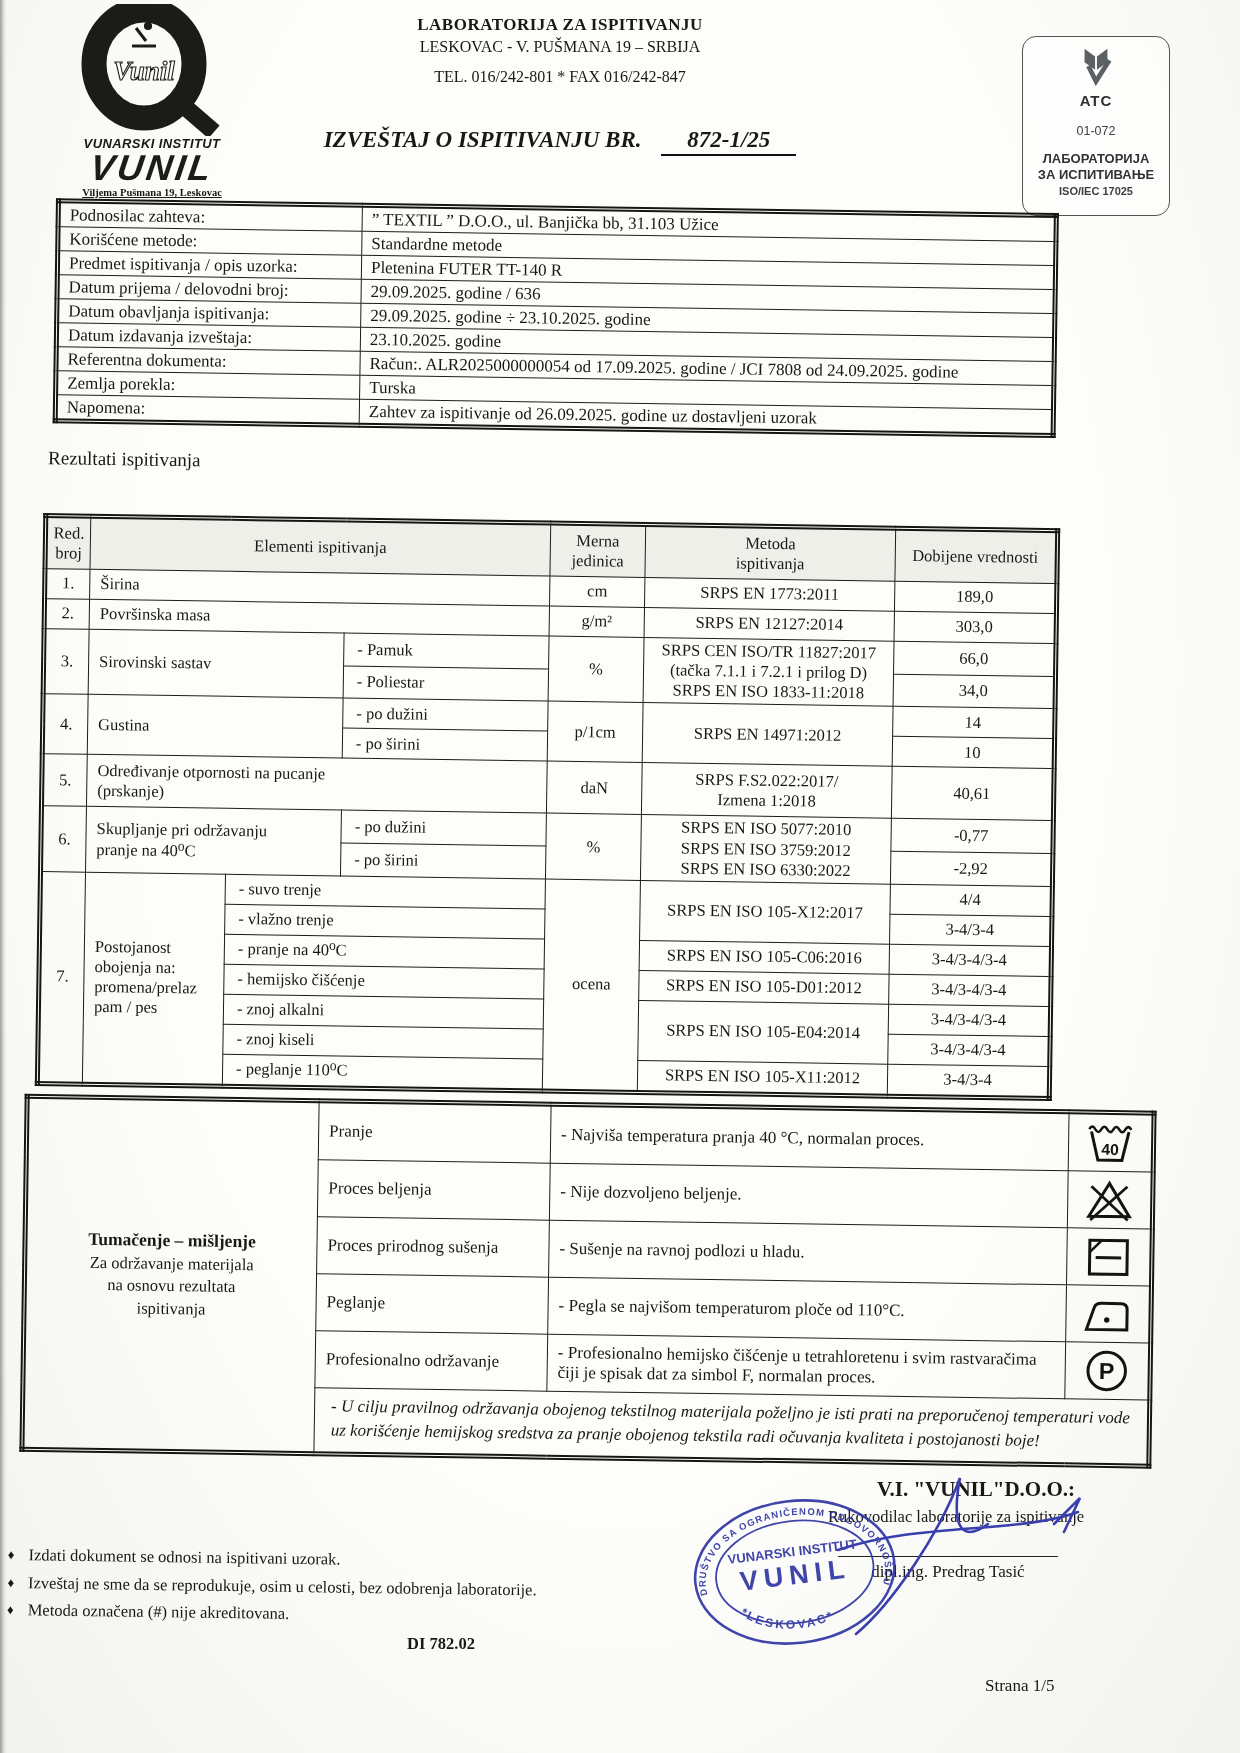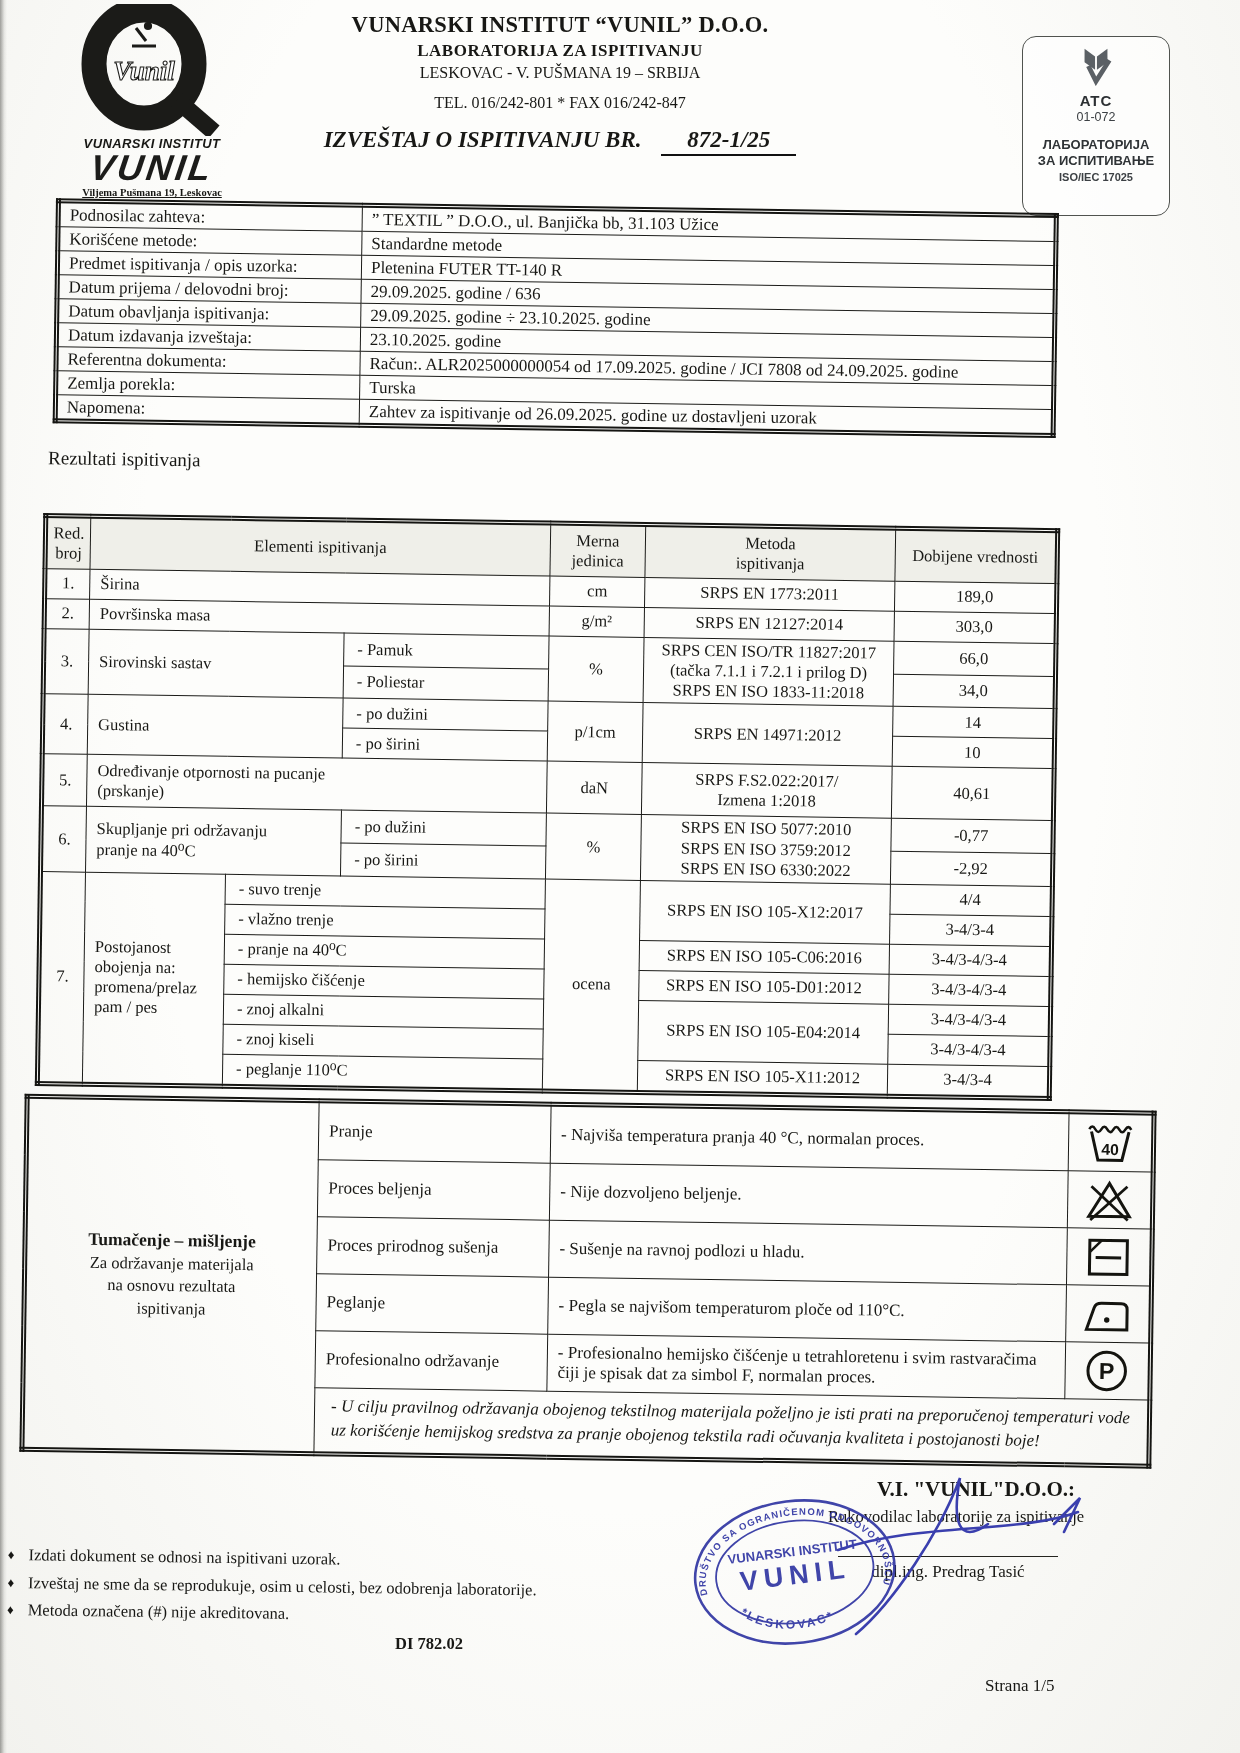--- a/index.html
+++ b/index.html
@@ -27,21 +27,21 @@
   .phone{font-size:16px;margin-top:12px;}
   .report-title-row{position:absolute;left:240px;top:127px;width:640px;text-align:center;
     font-size:23px;font-weight:bold;font-style:italic;}
   .report-number{display:inline-block;border-bottom:2.2px solid #111;
     padding:0 26px 1px;margin-left:14px;}
   .badge{position:absolute;left:1022px;top:36px;width:148px;height:180px;
     border:1.6px solid #50534f;border-radius:14px;text-align:center;
     padding-top:9px;box-sizing:border-box;
     font-family:"Liberation Sans",sans-serif;color:#3c4044;background:rgba(255,255,255,.6);}
   .badge-name{font-weight:bold;font-size:15px;color:#2c3033;letter-spacing:1px;margin-top:2px;}
-  .badge-code{font-size:12.5px;margin-top:1px;}
+  .badge-code{font-size:12.5px;margin-top:15px;}
   .badge-lab{font-size:13px;font-weight:bold;margin-top:13px;white-space:pre-line;
     line-height:1.25;color:#2f3336;}
   .badge-standard{font-size:11px;font-weight:bold;margin-top:1px;}
 
   
   .content{position:absolute;left:0;top:198px;width:1240px;
     transform:rotate(0.85deg);transform-origin:40px 0;}
 
   table{border-collapse:collapse;}
   .info-table{margin-left:56px;width:1003px;border:5px double #151512;}
@@ -76,21 +76,21 @@
   .sig-company{position:absolute;left:808px;top:1477px;width:336px;text-align:center;
     font-size:21px;font-weight:bold;}
   .sig-role{position:absolute;left:788px;top:1507px;width:336px;text-align:center;font-size:16.5px;}
   .sig-line{position:absolute;left:838px;top:1556px;width:220px;border-bottom:1.8px solid #24241f;}
   .sig-name{position:absolute;left:830px;top:1562px;width:236px;text-align:center;font-size:17px;}
   .stamp-wrap{position:absolute;left:688px;top:1496px;transform:rotate(-7deg);opacity:.92;}
   .signature-wrap{position:absolute;left:828px;top:1462px;}
   .notes{position:absolute;left:8px;top:1545px;width:640px;transform:rotate(0.8deg);transform-origin:0 0;}
   .note-item{display:flex;gap:14px;font-size:16.5px;margin-bottom:7px;line-height:1.25;}
   .note-bullet{font-size:13px;padding-top:2px;}
-  .doc-code{position:absolute;left:344px;top:1634px;width:170px;text-align:center;
+  .doc-code{position:absolute;left:356px;top:1634px;width:170px;text-align:center;
     font-weight:bold;font-size:16.5px;}
   .page-num{position:absolute;left:985px;top:1676px;font-size:17px;}
 </style>
 </head>
 <body>
 
 <div class="page">
   <div class="scan-edge"></div>
 
   <div class="logo-block">
@@ -103,21 +103,20 @@
           <circle cx="86" cy="22" r="2.6" fill="#1b1b18"></circle>
       </g>
       <text x="82" y="76" text-anchor="middle" font-size="27" font-style="italic" font-weight="bold" fill="#ffffff" stroke="#1b1b18" stroke-width="1.1" font-family="Liberation Serif, serif">Vunil</text>
     </svg>
     <div class="logo-institute">VUNARSKI INSTITUT</div>
     <div class="logo-brand">VUNIL</div>
     <div class="logo-addr">Viljema Pušmana 19, Leskovac</div>
   </div>
 
   <div class="head-center">
-    <div class="org-name">VUNARSKI INSTITUT “VUNIL” D.O.O.</div>
     <div class="lab-name">LABORATORIJA ZA ISPITIVANJU</div>
     <div class="org-addr">LESKOVAC - V. PUŠMANA 19 – SRBIJA</div>
     <div class="phone">TEL. 016/242-801 * FAX 016/242-847</div>
   </div>
 
   <div class="report-title-row">
     <span>IZVEŠTAJ O ISPITIVANJU BR.</span>
     <span class="report-number">872-1/25</span>
   </div>
 

